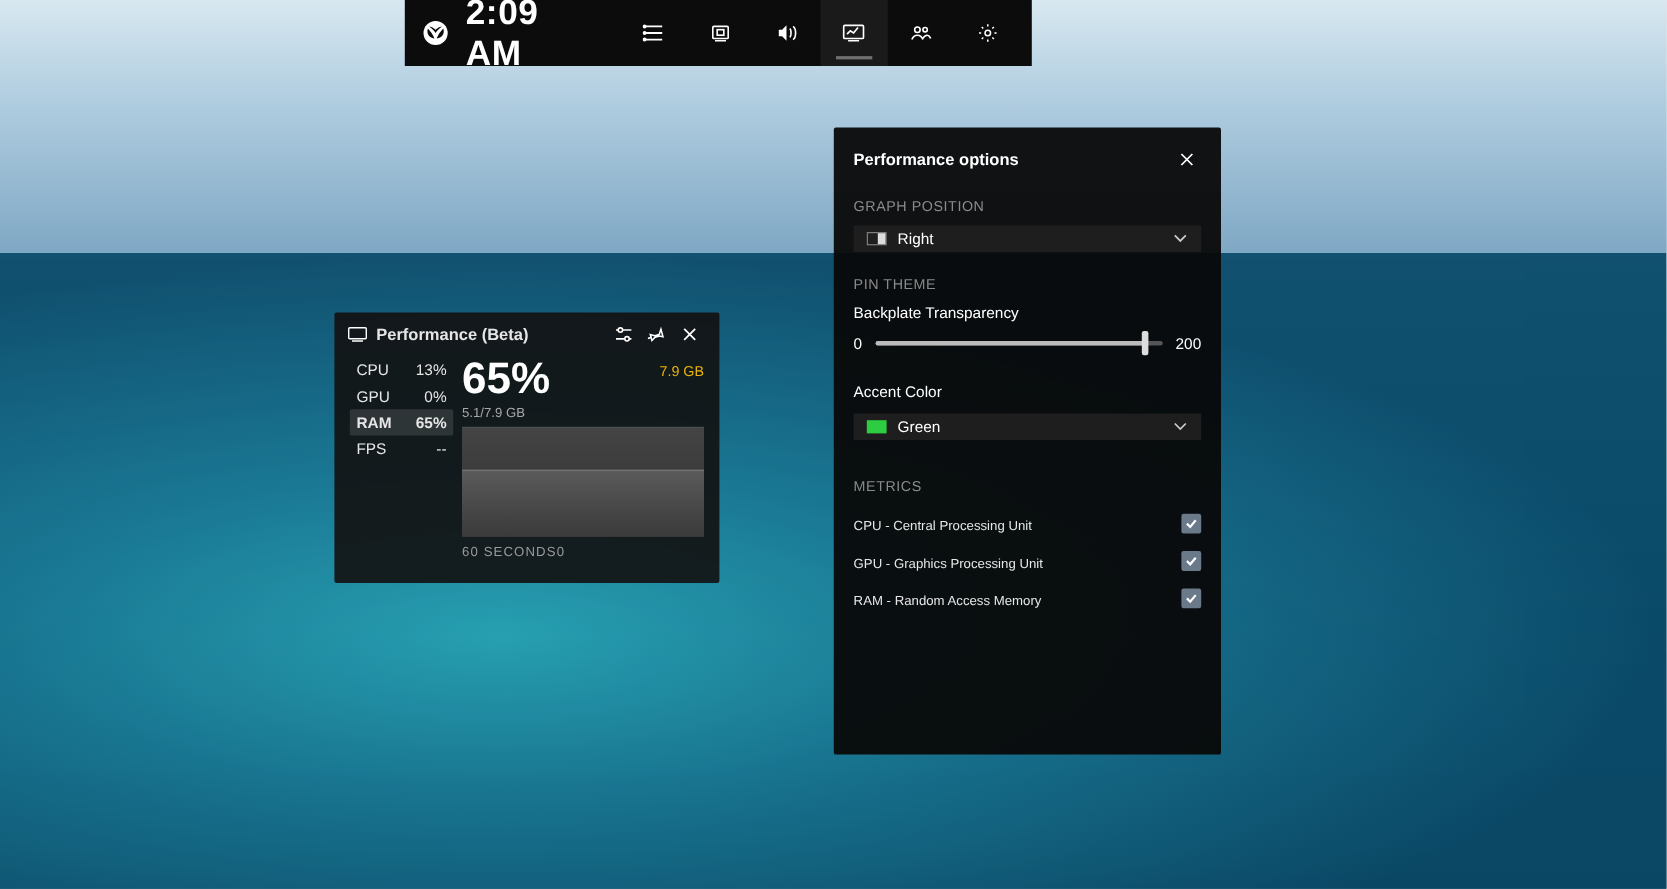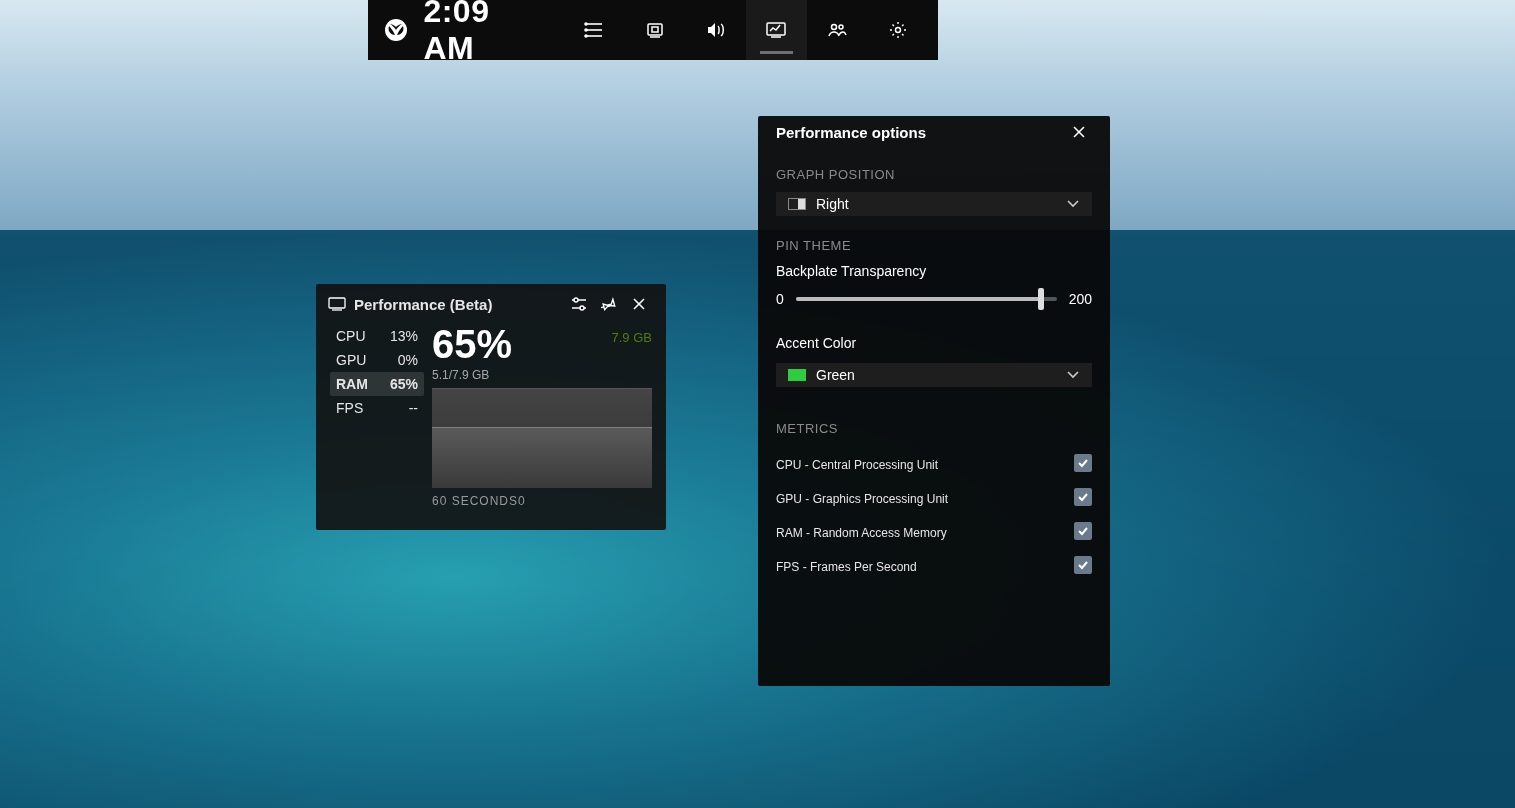--- a/index.html
+++ b/index.html
@@ -20,43 +20,43 @@
     background:#0c0c0c; display:flex; align-items:center; padding:0 10px; }
   .toolbar .xbox { width:28px; height:28px; margin:0 14px 0 4px; display:flex; align-items:center; justify-content:center; }
   .toolbar .clock { color:#fff; font-size:32px; font-weight:700; letter-spacing:.5px; margin-right:18px;}
   .toolbar .btn { width:62px; height:60px; display:flex; align-items:center; justify-content:center; color:#fff; }
   .toolbar .btn.active-underline { position:relative; }
   .toolbar .btn.active-underline::after { content:""; position:absolute; bottom:6px; left:14px; right:14px; height:3px; background:#6f6f6f; }
   .toolbar .btn.highlight { background:#1a1a1a; }
   .icon svg { display:block; }
 
   
-  .perf { position:absolute; left:316px; top:284px; width:350px; height:246px;
+  .perf { position:absolute; left:304px; top:284px; width:350px; height:246px;
     background:rgba(18,18,18,0.92); color:#e6e6e6; border-radius:2px; padding:0; }
   .perf .titlebar { display:flex; align-items:center; height:40px; padding:0 12px; }
   .perf .titlebar .tl-icon { margin-right:8px; }
   .perf .titlebar .tl-text { font-size:15px; font-weight:600; flex:1; }
   .perf .titlebar .tl-btn { width:30px; height:30px; display:flex; align-items:center; justify-content:center; }
   .perf .body { display:flex; padding:0 14px 14px 14px; }
   .perf .metrics { width:94px; font-size:14px; }
   .perf .metrics .row { display:flex; justify-content:space-between; padding:4px 6px; border-radius:2px; }
   .perf .metrics .row.sel { background:rgba(255,255,255,0.12); font-weight:600; }
   .perf .right { flex:1; margin-left:8px; }
   .perf .big { font-size:40px; font-weight:700; line-height:1; color:#fff; }
   .perf .big-row { display:flex; justify-content:space-between; align-items:flex-start; }
-  .perf .big-side { font-size:13px; color:#4d7c0f; margin-top:6px; }
+  .perf .big-side { font-size:13px; color:#eab308; margin-top:6px; }
   .perf .sub { font-size:12px; color:#a8a8a8; margin-top:4px; }
   .perf .graph { margin-top:6px; height:100px; background:linear-gradient(180deg,#444 0%,#303030 100%); position:relative; border-top:1px solid #555; }
   .perf .graph .fill { position:absolute; left:0; right:0; bottom:0; height:62%;
     background:linear-gradient(180deg,#5a5a5a 0%,#3a3a3a 100%); border-top:1px solid #808080; }
   .perf .axis { display:flex; font-size:12px; color:#9a9a9a; letter-spacing:1px; margin-top:6px; }
 
   
   .opts { position:absolute; left:758px; top:116px; width:352px; height:570px;
-    background:rgba(8,8,8,0.95); color:#e6e6e6; border-radius:2px; padding:3px 18px; }
+    background:rgba(8,8,8,0.95); color:#e6e6e6; border-radius:2px; padding:16px 18px; }
   .opts .titlebar { display:flex; align-items:center; margin-bottom:22px; }
   .opts .titlebar .t { font-size:15px; font-weight:600; flex:1; color:#fff; }
   .opts .titlebar .close { width:26px; height:26px; display:flex; align-items:center; justify-content:center; }
   .opts .section-label { font-size:13px; color:#8a8a8a; letter-spacing:.5px; margin-bottom:10px; }
   .opts .dd { background:#1e1e1e; height:24px; display:flex; align-items:center; padding:0 12px; margin-bottom:22px; }
   .opts .dd .swatch { width:18px; height:12px; border:1px solid #888; margin-right:10px; position:relative; }
   .opts .dd .swatch.right::after { content:""; position:absolute; right:0; top:0; bottom:0; width:45%; background:#ddd; }
   .opts .dd .swatch.green { background:#2ecc40; border:none; height:12px; }
   .opts .dd .txt { flex:1; font-size:14px; color:#fff; }
   .opts .dd .chev { color:#ccc; }
@@ -259,21 +259,13 @@
     </span>
   </div>
   <div class="metric-row">
     <span>RAM - Random Access Memory</span>
     <span class="chk">
       <svg width="12" height="12" viewBox="0 0 12 12" stroke="#fff" stroke-width="2" fill="none">
           <polyline points="2,6 5,9 10,3"></polyline>
         </svg>
     </span>
   </div>
-  <div class="metric-row">
-    <span>FPS - Frames Per Second</span>
-    <span class="chk">
-      <svg width="12" height="12" viewBox="0 0 12 12" stroke="#fff" stroke-width="2" fill="none">
-          <polyline points="2,6 5,9 10,3"></polyline>
-        </svg>
-    </span>
-  </div>
 </div>
 
 </body></html>

